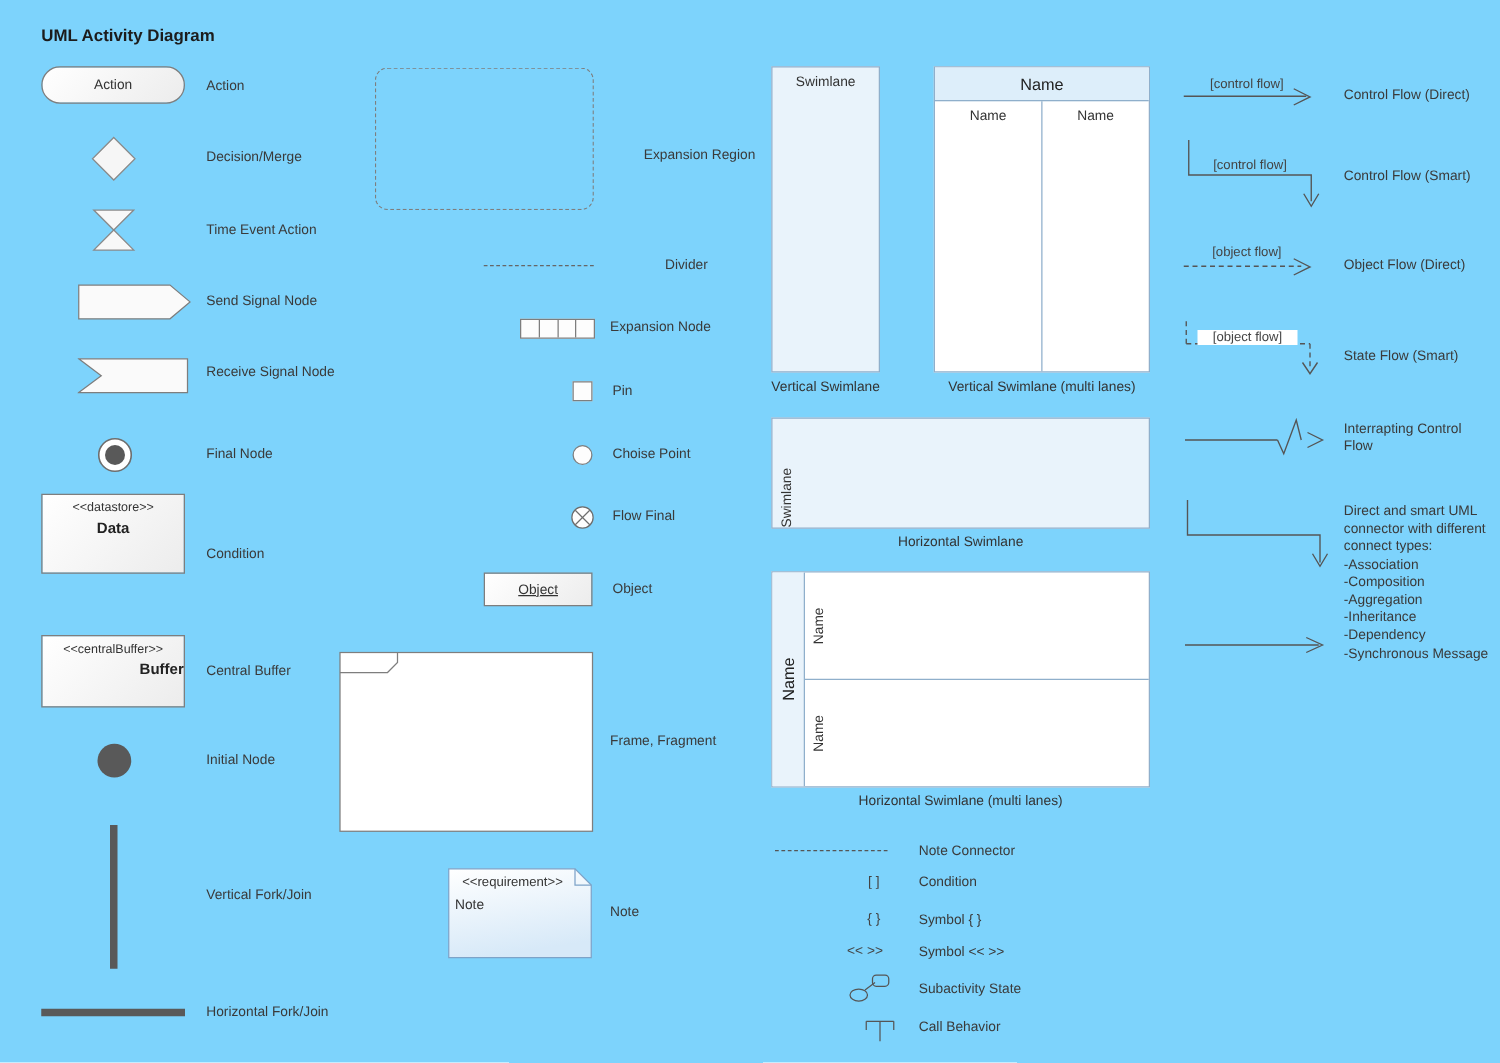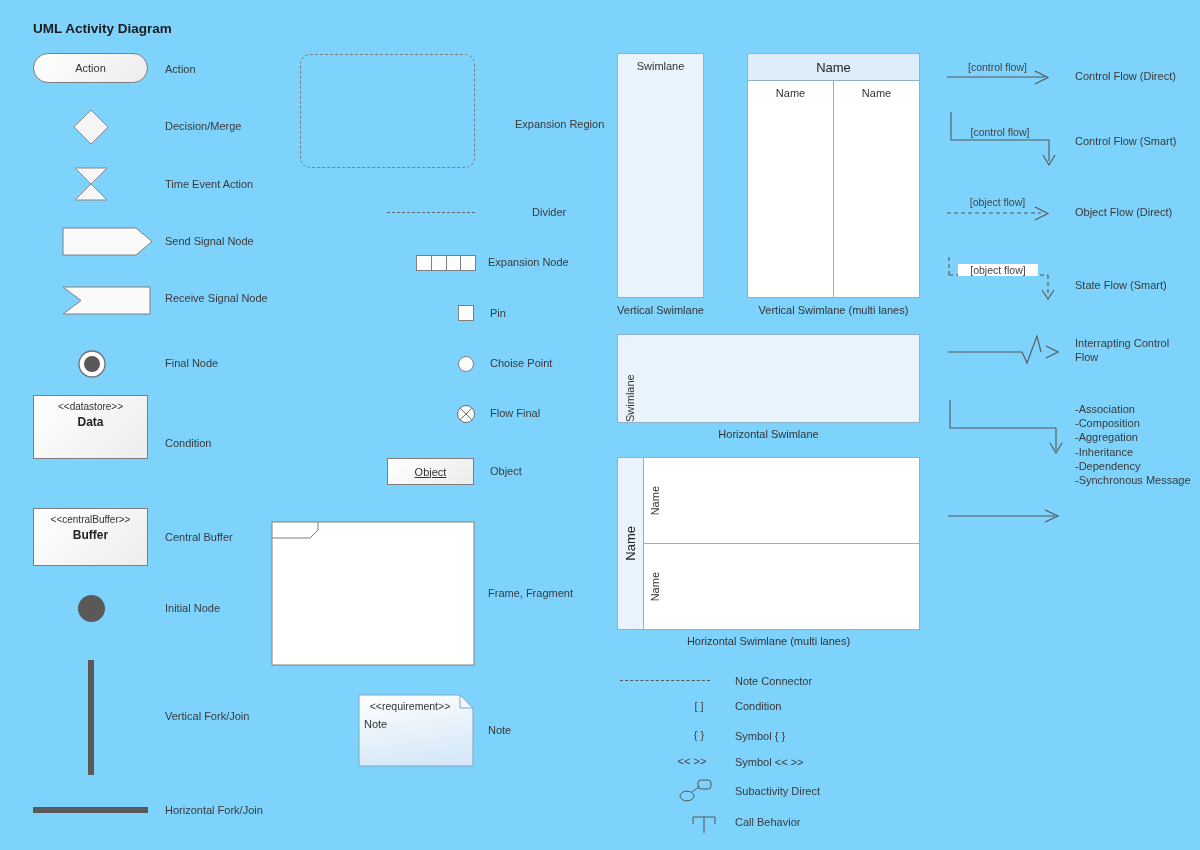--- a/index.html
+++ b/index.html
@@ -58,21 +58,21 @@
   <div class="lbl" style="left:165px;top:357px;">Final Node</div>
 
   <div class="abs grad" style="left:33px;top:395px;width:115px;height:64px;">
     <div class="stereo" style="margin-top:5px;">&lt;&lt;datastore&gt;&gt;</div>
     <div style="font-size:12px;font-weight:bold;color:#222;text-align:center;margin-top:3px;">Data</div>
   </div>
   <div class="lbl" style="left:165px;top:437px;">Condition</div>
 
   <div class="abs grad" style="left:33px;top:508px;width:115px;height:58px;">
     <div class="stereo" style="margin-top:5px;">&lt;&lt;centralBuffer&gt;&gt;</div>
-    <div style="font-size:12px;font-weight:bold;color:#222;text-align:center;margin-top:3px;">Buffer</div>
+    <div style="font-size:12px;font-weight:bold;color:#222;text-align:right;margin-top:3px;">Buffer</div>
   </div>
   <div class="lbl" style="left:165px;top:531px;">Central Buffer</div>
 
   <div class="abs" style="left:78px;top:595px;width:27px;height:27px;border-radius:50%;background:#595959;"></div>
   <div class="lbl" style="left:165px;top:602px;">Initial Node</div>
 
   <div class="abs" style="left:88px;top:660px;width:6px;height:115px;background:#595959;"></div>
   <div class="lbl" style="left:165px;top:710px;">Vertical Fork/Join</div>
 
   <div class="abs" style="left:33px;top:807px;width:115px;height:6px;background:#595959;"></div>
@@ -176,21 +176,21 @@
   <div class="lbl" style="left:735px;top:730px;">Symbol { }</div>
 
   <div class="abs" style="left:674px;top:755px;width:36px;text-align:center;font-size:11px;color:#444;">&lt;&lt; &gt;&gt;</div>
   <div class="lbl" style="left:735px;top:756px;">Symbol &lt;&lt; &gt;&gt;</div>
 
   <svg class="abs" style="left:678px;top:778px;" width="36" height="24">
     <ellipse cx="9" cy="18" rx="7" ry="4.8" fill="none" stroke="#555"></ellipse>
     <rect x="20" y="2" width="13" height="9" rx="3" fill="none" stroke="#555"></rect>
     <line x1="14" y1="14" x2="22" y2="8" stroke="#555"></line>
   </svg>
-  <div class="lbl" style="left:735px;top:785px;">Subactivity Direct</div>
+  <div class="lbl" style="left:735px;top:785px;">Subactivity State</div>
 
   <svg class="abs" style="left:690px;top:808px;" width="28" height="26">
     <line x1="3" y1="9" x2="25" y2="9" stroke="#555"></line>
     <line x1="3" y1="9" x2="3" y2="16" stroke="#555"></line>
     <line x1="25" y1="9" x2="25" y2="16" stroke="#555"></line>
     <line x1="14" y1="9" x2="14" y2="25" stroke="#555"></line>
   </svg>
   <div class="lbl" style="left:735px;top:816px;">Call Behavior</div>
 
   <svg class="abs" style="left:945px;top:60px;" width="112" height="26">
@@ -228,20 +228,21 @@
     <polyline points="77,22 82,33 92,6 96,22" fill="none" stroke="#555" stroke-width="1.1"></polyline>
     <polyline points="101,16 113,22 101,28" fill="none" stroke="#555" stroke-width="1.1"></polyline>
   </svg>
   <div class="abs" style="left:1075px;top:336px;width:108px;font-size:11px;color:#3a3a3a;line-height:1.28;">Interrapting Control Flow</div>
 
   <svg class="abs" style="left:945px;top:398px;" width="125" height="62">
     <polyline points="5,2 5,30 111,30 111,52" fill="none" stroke="#555" stroke-width="1.1"></polyline>
     <polyline points="105,45 111,55 117,45" fill="none" stroke="#555" stroke-width="1.1"></polyline>
   </svg>
   <div class="abs" style="left:1075px;top:402px;width:122px;font-size:11px;color:#3a3a3a;line-height:1.29;">
+    <div>Direct and smart UML connector with different  connect types:</div>
     <div>-Association</div>
     <div>-Composition</div>
     <div>-Aggregation</div>
     <div>-Inheritance</div>
     <div>-Dependency</div>
     <div>-Synchronous Message</div>
   </div>
 
   <svg class="abs" style="left:945px;top:505px;" width="122" height="22">
     <line x1="3" y1="11" x2="110" y2="11" stroke="#555" stroke-width="1.1"></line>

